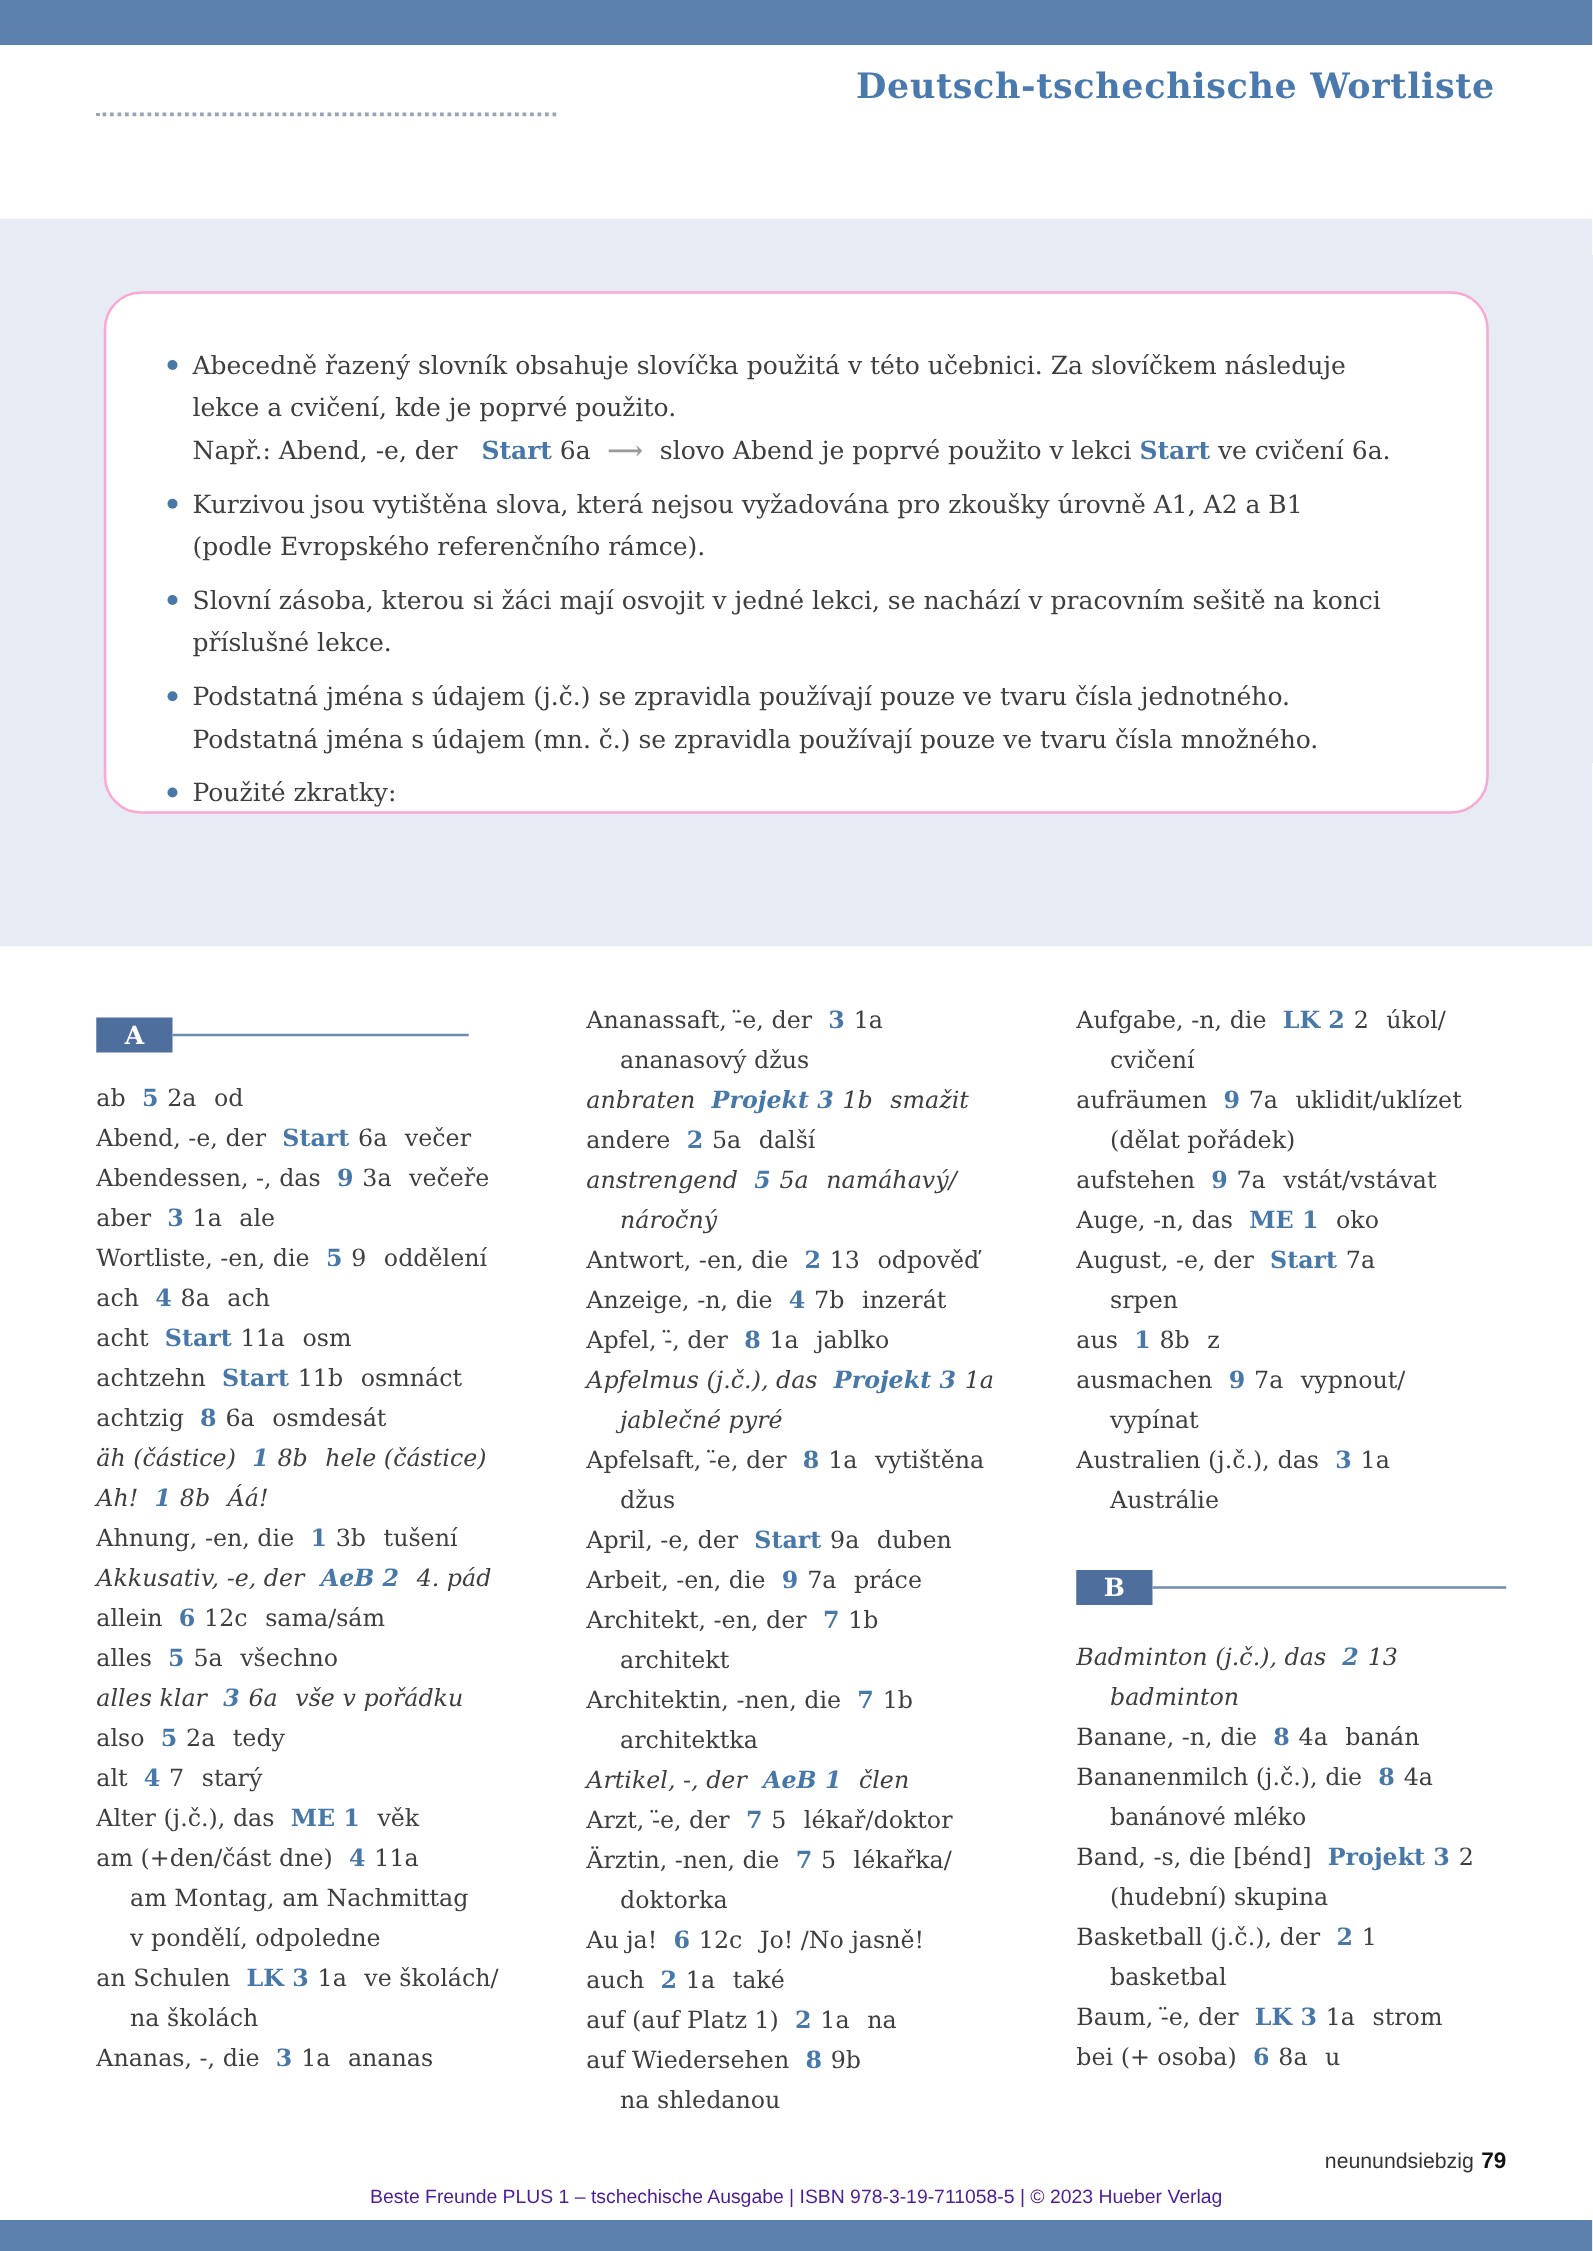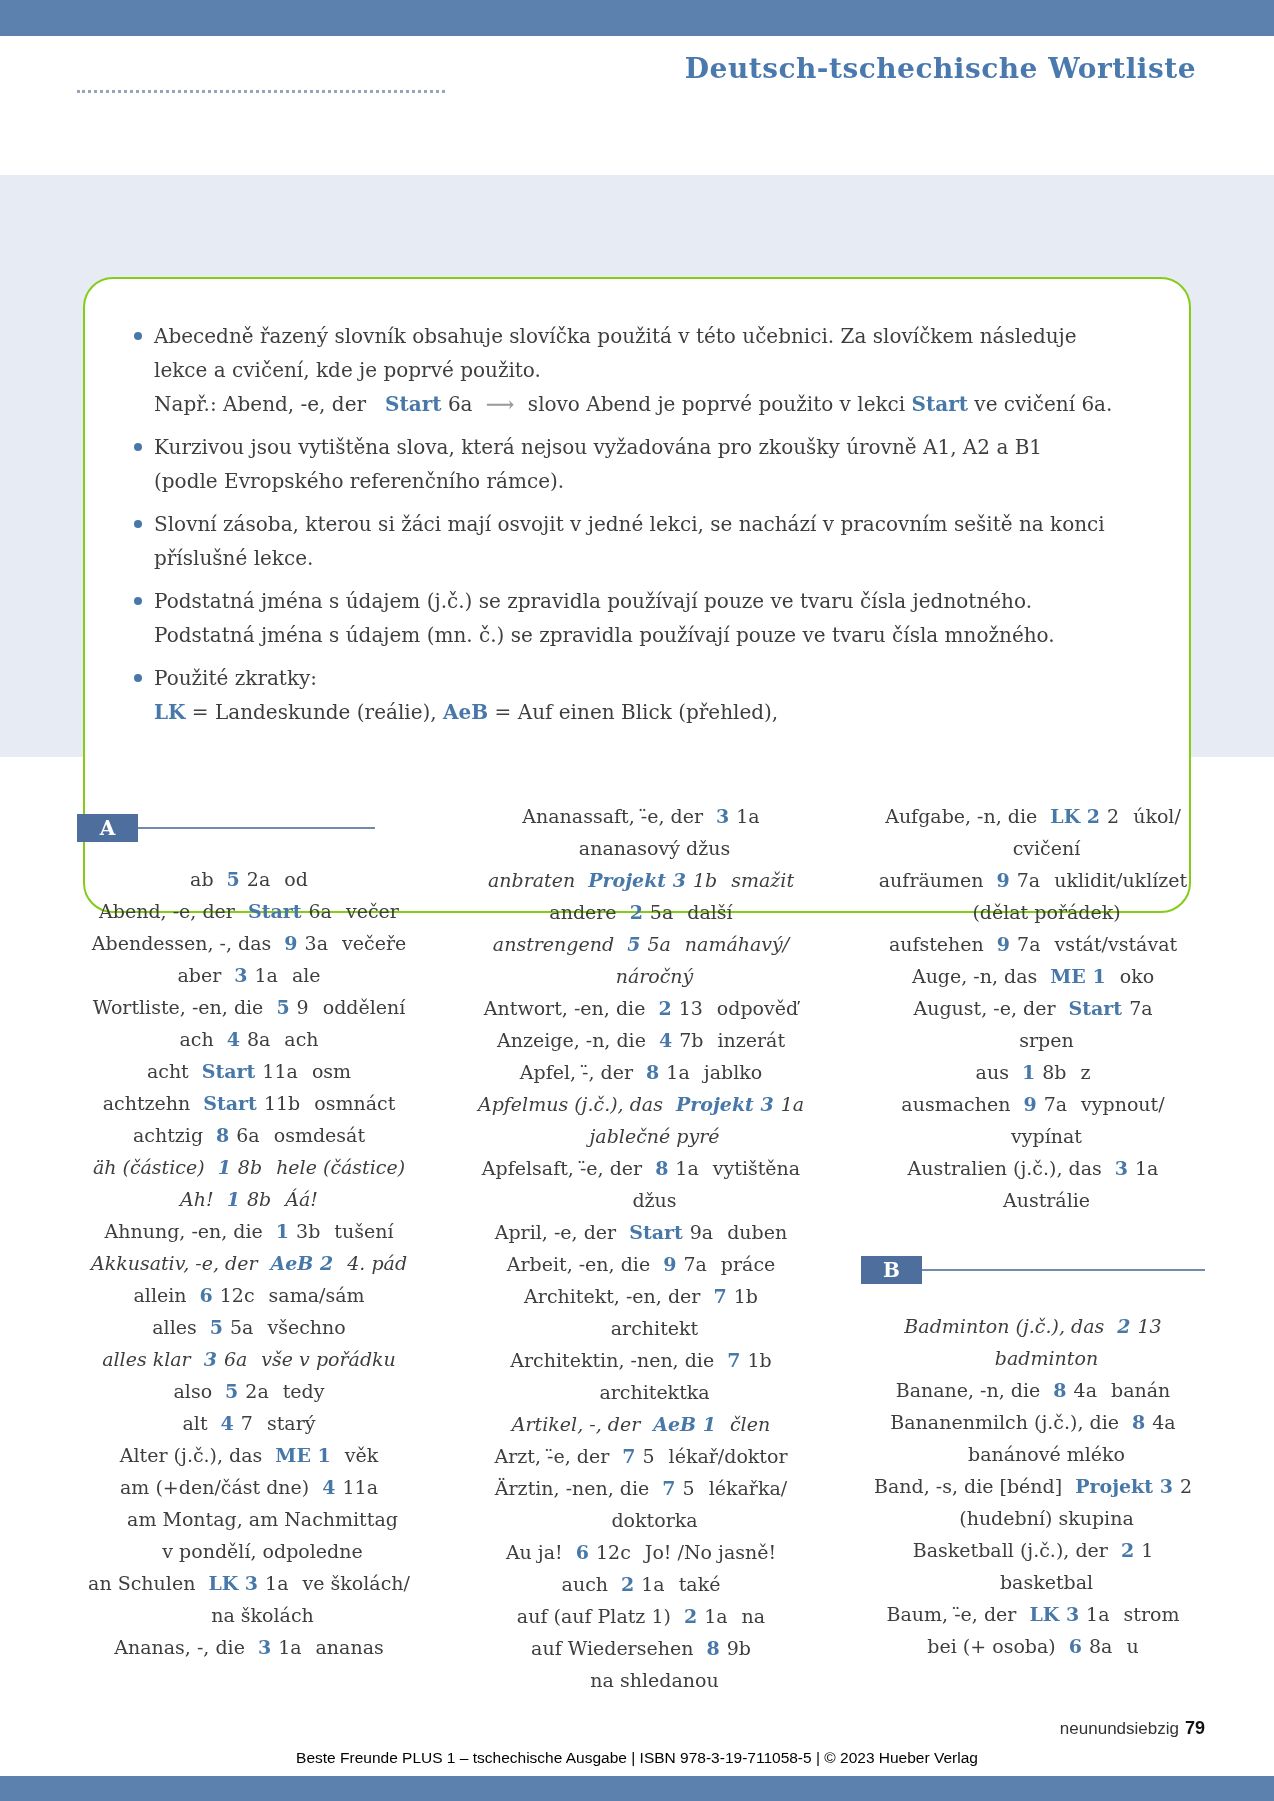--- a/index.html
+++ b/index.html
@@ -10,57 +10,57 @@
   .bottom-bar{position:absolute;left:0;top:1776px;width:100%;height:25px;background:#5c81ae;}
 
   .dotted-line{position:absolute;left:77px;top:68px;width:368px;height:22px;
                border-bottom:3px dotted #98a3b8;}
   .page-title{position:absolute;right:78px;top:52px;margin:0;
               font-family:"DejaVu Serif",serif;font-weight:bold;font-size:28px;
               color:#4a79ae;letter-spacing:0.5px;white-space:nowrap;}
 
   .band{position:absolute;left:0;top:175px;width:100%;height:582px;background:#e7ebf4;}
 
-  .info-box{position:absolute;left:83px;top:233px;width:1108px;height:636px;
-            box-sizing:border-box;background:#ffffff;border:2px solid #84cc16;
-            border-radius:30px;padding:40px 58px 20px 46px;overflow:hidden;margin-top:44px;}
+  .info-box{position:absolute;left:83px;top:233px;width:1108px;height:418px;
+            box-sizing:border-box;background:#ffffff;border:2px solid #f9a8d4;
+            border-radius:30px;padding:40px 58px 20px 46px;overflow:hidden;}
   .info-box ul{list-style:none;margin:0;padding:0;}
   .info-box li{position:relative;padding-left:23px;margin-bottom:9px;
                font-size:20px;line-height:34px;}
   .info-box li::before{content:"";position:absolute;left:3px;top:13px;width:8px;height:8px;
                border-radius:50%;background:#4878a8;}
   .bl{white-space:nowrap;}
   .accent{color:#4878a8;font-weight:bold;}
   .arrow{color:#9a9a9a;font-weight:bold;}
 
   .wordlist{position:absolute;left:77px;top:800px;width:1128px;display:flex;gap:48px;}
   .wcol{width:344px;flex:0 0 344px;}
 
   .section{display:flex;align-items:center;height:28px;margin:14px 0 21px 0;}
   .section .badge{width:61px;height:28px;background:#4e6f9d;color:#ffffff;
                   font-weight:bold;font-size:20px;display:flex;align-items:center;
                   justify-content:center;}
   .section .rule{flex:1;height:2px;background:#6f8cb0;}
   .wcol1 .section .rule{max-width:237px;}
   .wcol3 .section{margin-top:40px;margin-bottom:26px;}
 
-  .entry{font-size:19px;line-height:32px;text-align:center;}
+  .entry{font-size:19px;line-height:32px;}
   .entry .l1{white-space:nowrap;}
   .entry .lc{white-space:nowrap;padding-left:27px;}
   .entry .ref{color:#4878a8;font-weight:bold;margin-left:13px;}
   .entry .ex{margin-left:7px;}
   .entry .cs{margin-left:14px;}
   .entry.it{font-style:italic;}
 
   .footer-pagenum{position:absolute;right:69px;top:1718px;
                   font-family:"Liberation Sans",sans-serif;font-size:17px;color:#333333;
                   white-space:nowrap;padding-left:16px;}
   .footer-pagenum .num{font-weight:bold;font-size:18px;color:#111111;margin-left:6px;}
   .imprint{position:absolute;left:0;top:1749px;width:100%;text-align:center;
-           font-family:"Liberation Sans",sans-serif;font-size:15.5px;color:#000000;}
+           font-family:"Liberation Sans",sans-serif;font-size:15.5px;color:#4c1d95;}
 </style>
 </head>
 <body>
 
 <div class="page">
   <div class="top-bar"></div>
 
   <div class="dotted-line"></div>
   <h1 class="page-title">Deutsch-tschechische Wortliste</h1>
 

